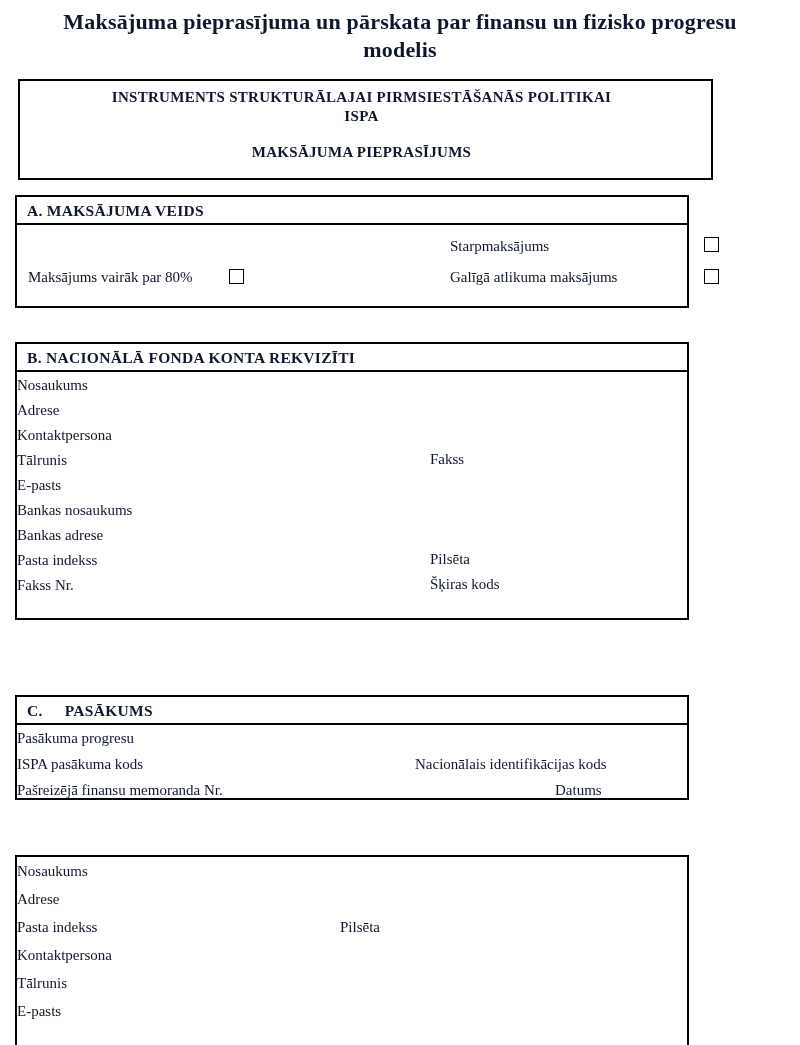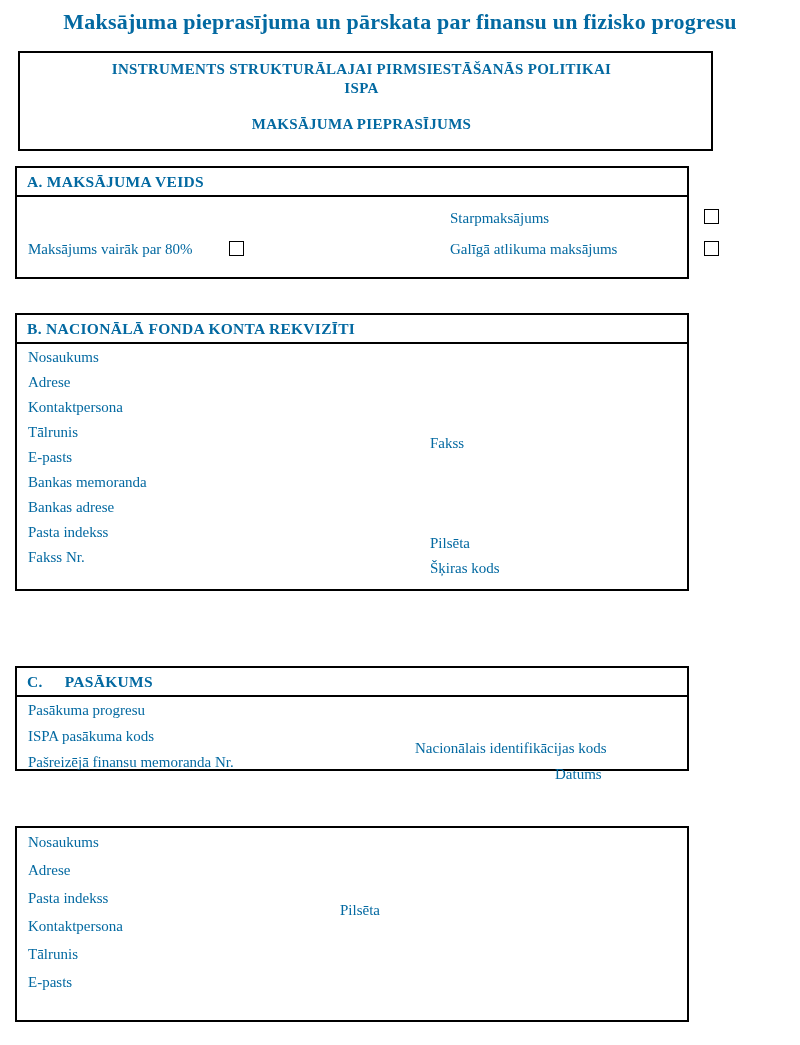--- a/index.html
+++ b/index.html
@@ -2,21 +2,21 @@
 <html><head>
 <meta charset="utf-8">
 <style>
   * { margin: 0; padding: 0; box-sizing: border-box; }
   html, body { background: #ffffff; }
   .page {
     position: relative;
     width: 800px;
     height: 1045px;
     background: #ffffff;
-    color: #0369a1;
+    color: #0f172a;
     font-family: "Liberation Serif", "DejaVu Serif", serif;
     overflow: hidden;
   }
   .doc-title {
     padding-top: 8px;
     text-align: center;
     font-weight: bold;
     font-size: 22px;
     line-height: 1.28;
     letter-spacing: 0.2px;
@@ -57,37 +57,38 @@
   .checkbox {
     display: inline-block;
     width: 15px;
     height: 15px;
     border: 1.6px solid #000;
     background: #fff;
   }
   .section-b { margin-top: 34px; height: 278px; }
   .section-c { margin-top: 75px; height: 105px; }
   .section-d { margin-top: 55px; height: 196px; }
-  .row { position: relative; padding-left: 11px; }
+  .row { position: relative; padding-left: 0; }
   .rows-b .row { height: 25px; line-height: 25px; }
   .rows-c .row { height: 26px; line-height: 26px; }
   .rows-d .row { height: 28px; line-height: 28px; }
-  .col2 { position: absolute; top: 12px; }
+  .col2 { position: absolute; top: 0; }
   .col2-b { left: 413px; }
   .col2-c-natid { left: 398px; }
   .col2-c-datums { left: 538px; }
   .col2-d { left: 323px; }
 </style>
 </head>
 <body>
 
 <div class="page">
 
   <div class="doc-title">
     <div>Maksājuma pieprasījuma un pārskata par finansu un fizisko progresu</div>
+    <div>modelis</div>
   </div>
 
   <div class="intro-box">
     <div class="intro-line">INSTRUMENTS STRUKTURĀLAJAI PIRMSIESTĀŠANĀS POLITIKAI</div>
     <div class="intro-line">ISPA</div>
     <div class="intro-line form-title">MAKSĀJUMA PIEPRASĪJUMS</div>
   </div>
 
   <div class="section section-a">
     <div class="section-heading">A. MAKSĀJUMA VEIDS</div>
@@ -114,21 +115,21 @@
         <span class="lbl">Kontaktpersona</span>
       </div>
       <div class="row">
         <span class="lbl">Tālrunis</span>
         <span class="lbl col2 col2-b">Fakss</span>
       </div>
       <div class="row">
         <span class="lbl">E-pasts</span>
       </div>
       <div class="row">
-        <span class="lbl">Bankas memoranda</span>
+        <span class="lbl">Bankas nosaukums</span>
       </div>
       <div class="row">
         <span class="lbl">Bankas adrese</span>
       </div>
       <div class="row">
         <span class="lbl">Pasta indekss</span>
         <span class="lbl col2 col2-b">Pilsēta</span>
       </div>
       <div class="row">
         <span class="lbl">Fakss Nr.</span>

